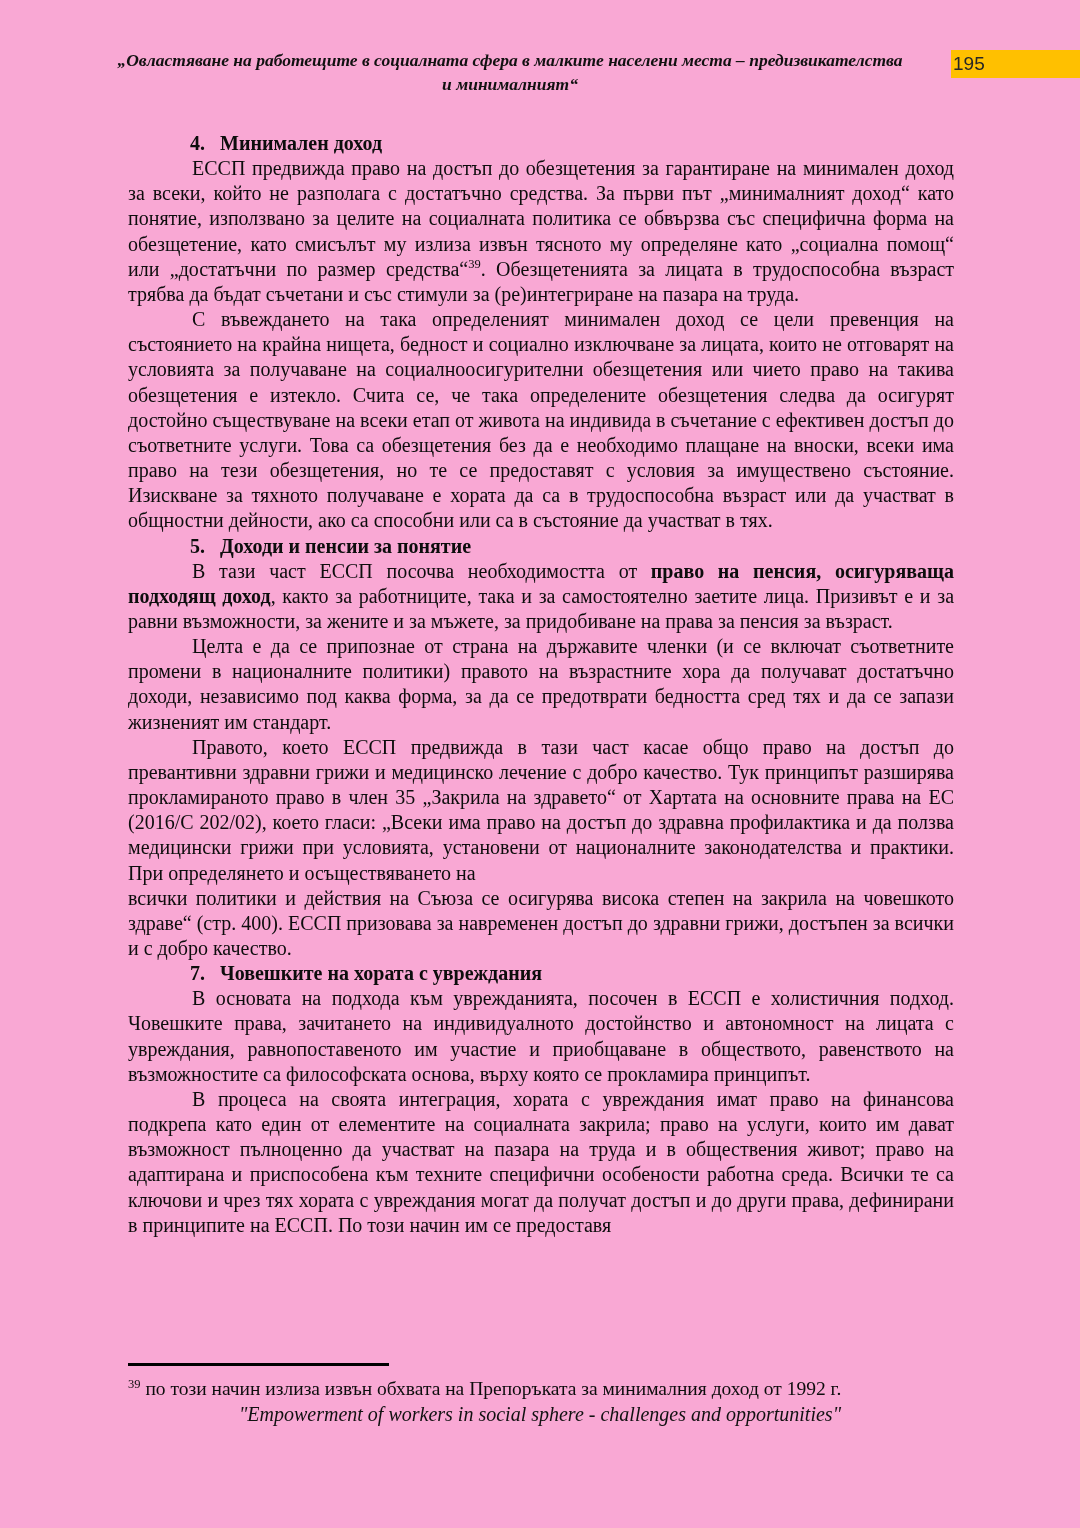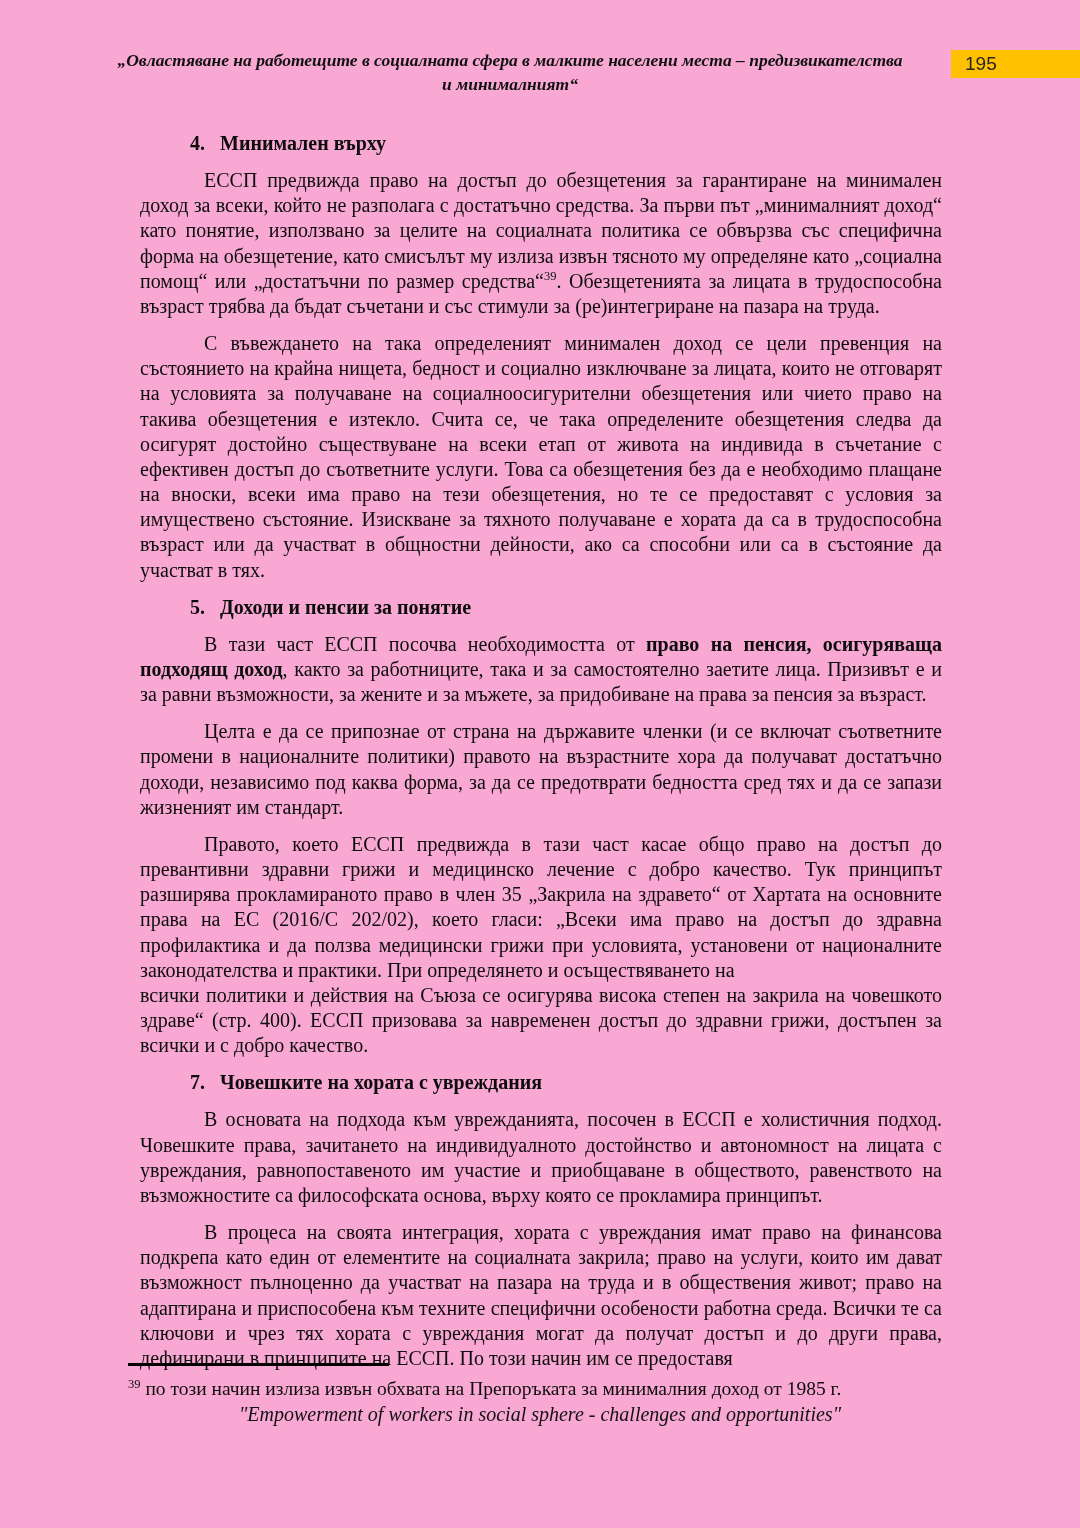--- a/index.html
+++ b/index.html
@@ -28,39 +28,39 @@
     line-height: 24px;
     color: #111;
   }
   .page-badge {
     position: absolute;
     top: 50px;
     right: 0;
     width: 129px;
     height: 28px;
     box-sizing: border-box;
-    padding-left: 14px;
+    padding-left: 2px;
     background: #FFC000;
     font-family: "Liberation Sans", sans-serif;
     font-size: 19px;
     line-height: 27px;
     color: #262626;
   }
 
   
   .content {
     position: absolute;
     left: 128px;
     top: 131px;
     width: 826px;
     font-size: 20px;
     line-height: 25.15px;
     text-align: justify;
   }
-  .content p { margin: 12px; text-indent: 64px; }
+  .content p { margin: 0; text-indent: 64px; }
   .section-heading { font-weight: bold; padding-left: 62px; }
   .section-heading .num { display: inline-block; min-width: 30px; }
   .content sup.fnref {
     font-size: 12.5px;
     line-height: 0;
     vertical-align: super;
   }
 
   
   .footnote-area {
@@ -101,21 +101,21 @@
     <span>и минималният“</span>
   </div>
 
   <div class="page-badge" style="background: rgb(255, 192, 0);">
     <span>195</span>
   </div>
 
   <div class="content">
 
     <div class="section-heading">
-      <span class="num">4.</span><span>Минимален върху</span>
+      <span class="num">4.</span><span>Минимален доход</span>
     </div>
     <p><span>ЕССП предвижда право на достъп до обезщетения за гарантиране на минимален доход за всеки, който не разполага с достатъчно средства. За първи път „минималният доход“ като понятие, използвано за целите на социалната политика се обвързва със специфична форма на обезщетение, като смисълът му излиза извън тясното му определяне като „социална помощ“ или „достатъчни по размер средства“</span><sup class="fnref">39</sup><span>. Обезщетенията за лицата в трудоспособна възраст трябва да бъдат съчетани и със стимули за (ре)интегриране на пазара на труда.</span></p>
     <p>С въвеждането на така определеният минимален доход се цели превенция на състоянието на крайна нищета, бедност и социално изключване за лицата, които не отговарят на условията за получаване на социалноосигурителни обезщетения или чието право на такива обезщетения е изтекло. Счита се, че така определените обезщетения следва да осигурят достойно съществуване на всеки етап от живота на индивида в съчетание с ефективен достъп до съответните услуги. Това са обезщетения без да е необходимо плащане на вноски, всеки има право на тези обезщетения, но те се предоставят с условия за имуществено състояние. Изискване за тяхното получаване е хората да са в трудоспособна възраст или да участват в общностни дейности, ако са способни или са в състояние да участват в тях.</p>
 
     <div class="section-heading">
       <span class="num">5.</span><span>Доходи и пенсии за понятие</span>
     </div>
     <p><span>В тази част ЕССП посочва необходимостта от </span><b>право на пенсия, осигуряваща подходящ доход</b><span>, както за работниците, така и за самостоятелно заетите лица. Призивът е и за равни възможности, за жените и за мъжете, за придобиване на права за пенсия за възраст.</span></p>
     <p>Целта е да се припознае от страна на държавите членки (и се включат съответните промени в националните политики) правото на възрастните хора да получават достатъчно доходи, независимо под каква форма, за да се предотврати бедността сред тях и да се запази жизненият им стандарт.</p>
 
@@ -125,21 +125,21 @@
       <span class="num">7.</span><span>Човешките на хората с увреждания</span>
     </div>
     <p>В основата на подхода към уврежданията, посочен в ЕССП е холистичния подход. Човешките права, зачитането на индивидуалното достойнство и автономност на лицата с увреждания, равнопоставеното им участие и приобщаване в обществото, равенството на възможностите са философската основа, върху която се прокламира принципът.</p>
     <p>В процеса на своята интеграция, хората с увреждания имат право на финансова подкрепа като един от елементите на социалната закрила; право на услуги, които им дават възможност пълноценно да участват на пазара на труда и в обществения живот; право на адаптирана и приспособена към техните специфични особености работна среда. Всички те са ключови и чрез тях хората с увреждания могат да получат достъп и до други права, дефинирани в принципите на ЕССП. По този начин им се предоставя</p>
 
   </div>
 
   <div class="footnote-area">
     <div class="footnote-rule"></div>
     <div class="footnote-line">
-      <sup>39</sup> <span>по този начин излиза извън обхвата на Препоръката за минималния доход от 1985 г.</span>
+      <sup>39</sup> <span>по този начин излиза извън обхвата на Препоръката за минималния доход от 1992 г.</span>
     </div>
   </div>
 
   <div class="footer-caption">
     <span>"Empowerment of workers in social sphere - challenges and opportunities"</span>
   </div>
 
 </div>
 
 </body></html>

